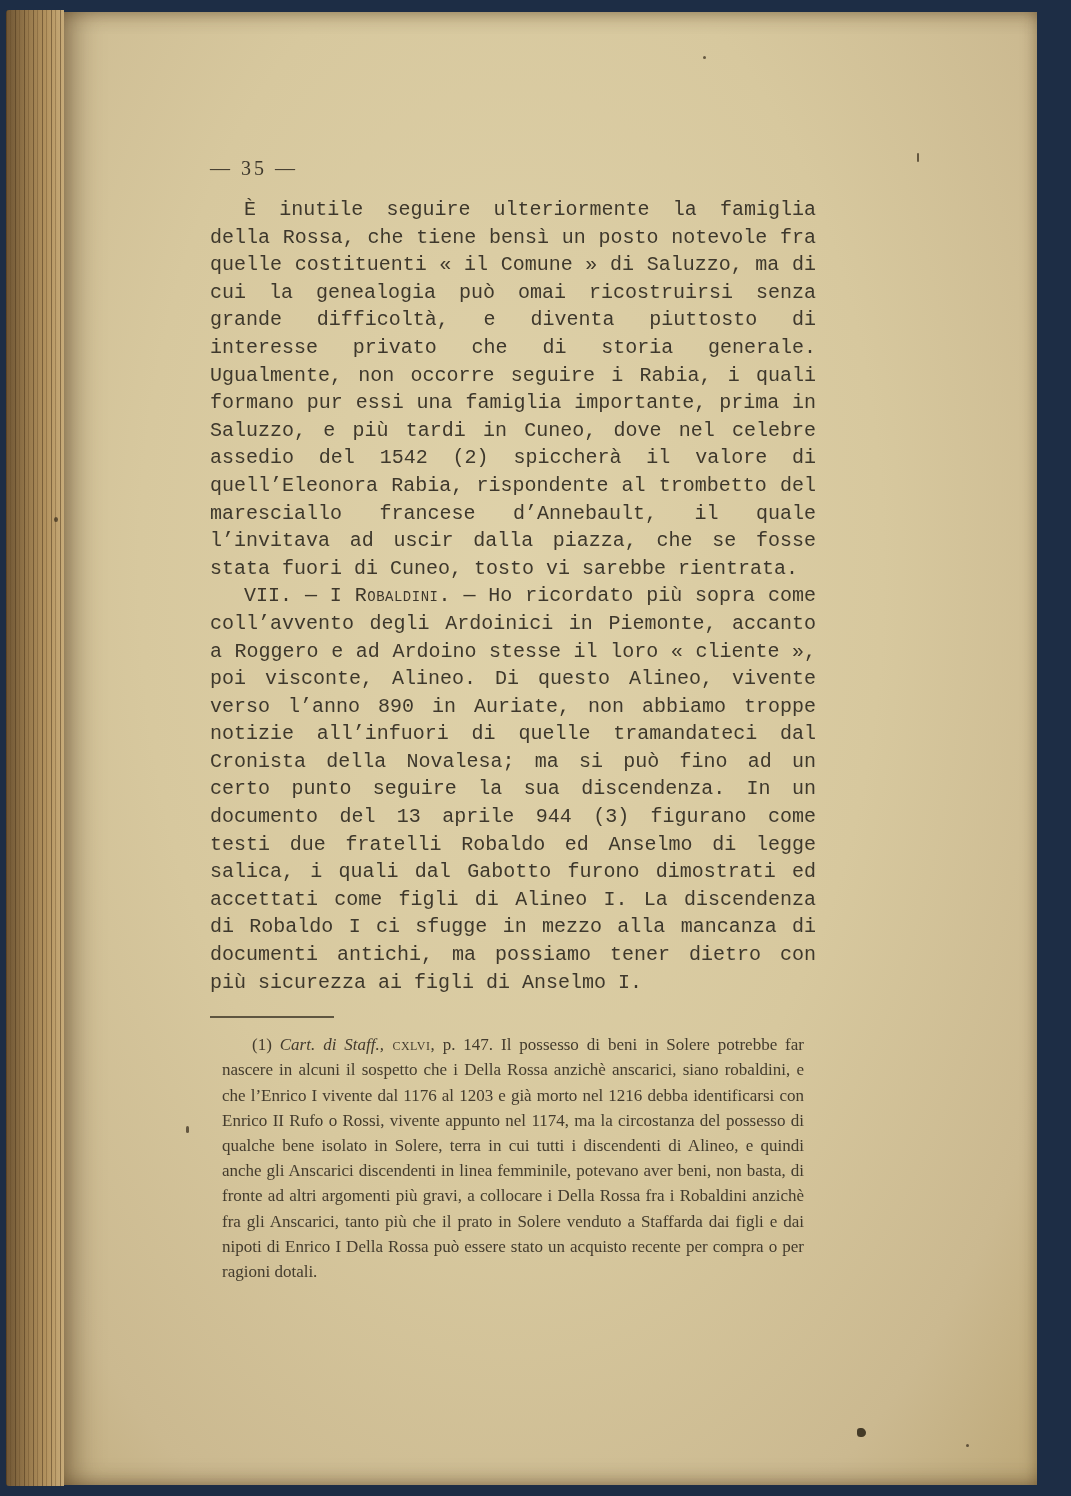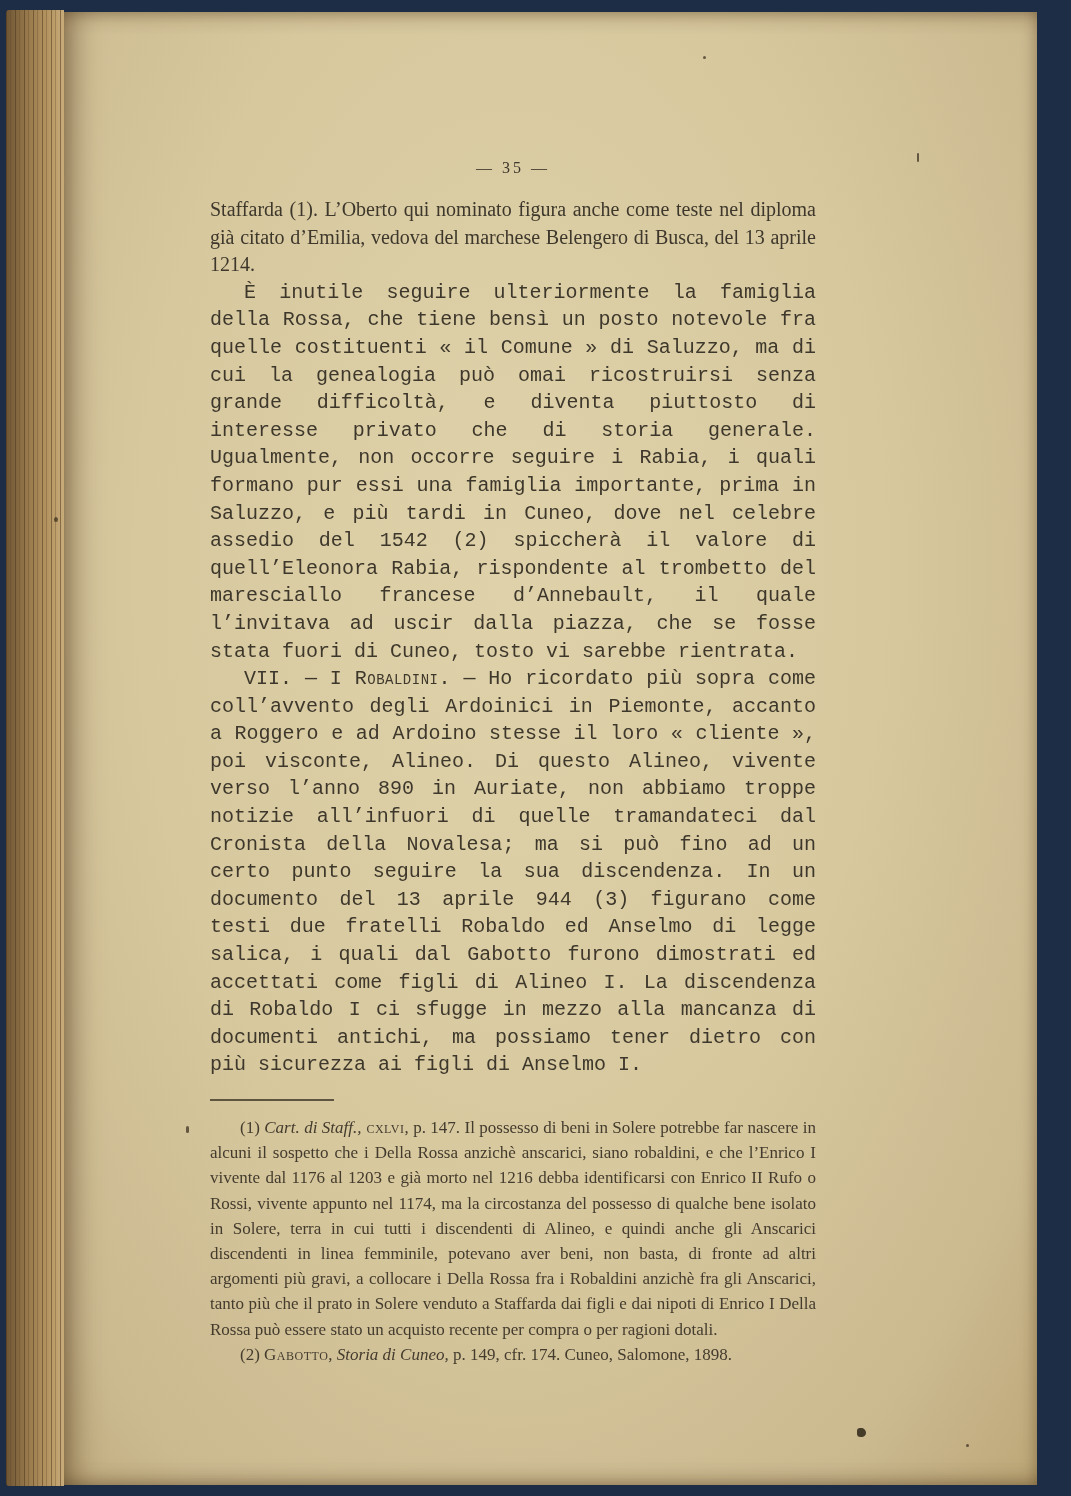--- a/index.html
+++ b/index.html
@@ -18,53 +18,51 @@
   .page {
     position:absolute; left:64px; top:12px; width:973px; height:1473px;
     background:radial-gradient(ellipse at 46% 38%, #dfd2aa 0%, #d7c89e 50%, #cbb990 82%, #bda878 100%);
     box-shadow:
       inset 22px 0 30px -14px rgba(80,55,25,0.55),
       inset -8px 0 16px -8px rgba(80,55,25,0.35),
       inset 0 12px 20px -12px rgba(80,55,25,0.45),
       inset 0 -14px 22px -14px rgba(80,55,25,0.5);
   }
   .content { position:absolute; left:146px; top:0; width:606px; padding-top:144px; color:#3e382c; }
-  .page-number { text-align:center; font-size:16px; line-height:24px; letter-spacing:3px; }
+  .page-number { font-size:20px; line-height:24px; letter-spacing:3px; }
   .body-text { margin-top:16px; font-size:20px; line-height:27.6px; text-align:justify; }
   .para { margin:0; }
   .para.indent { text-indent:34px;font-family:Liberation Mono, monospace; }
   .smallcaps { font-variant:small-caps; letter-spacing:0.5px; }
   .footnote-rule { margin-top:20px; width:124px; height:0; border-top:2px solid rgba(64,56,40,0.8); }
   .footnotes { margin-top:14px; font-size:17px; line-height:25.2px; text-align:justify; color:#433b2d; }
-  .footnote { margin:0; text-indent:30px; }
+  .footnote { margin:12px; text-indent:30px; }
   .italic { font-style:italic; }
   .speck { position:absolute; background:rgba(52,42,26,0.7); border-radius:50%; }
 </style>
 </head>
 <body>
 
 <div class="scan">
   <div class="spine"></div>
 
   <div class="page">
     <div class="content">
 
       <div class="page-number">— 35 —</div>
 
       <div class="body-text">
-        <p class="para">Staffarda (1). L’Oberto qui nominato figura anche come teste nel diploma già citato d’Emilia, vedova del marchese Belengero di Busca, del 13 aprile 1214.</p>
         <p class="para indent">È inutile seguire ulteriormente la famiglia della Rossa, che tiene bensì un posto notevole fra quelle costituenti « il Comune » di Saluzzo, ma di cui la genealogia può omai ricostruirsi senza grande difficoltà, e diventa piuttosto di interesse privato che di storia generale. Ugualmente, non occorre seguire i Rabia, i quali formano pur essi una famiglia importante, prima in Saluzzo, e più tardi in Cuneo, dove nel celebre assedio del 1542 (2) spiccherà il valore di quell’Eleonora Rabia, rispondente al trombetto del maresciallo francese d’Annebault, il quale l’invitava ad uscir dalla piazza, che se fosse stata fuori di Cuneo, tosto vi sarebbe rientrata.</p>
         <p class="para indent"><span>VII. — I </span><span class="smallcaps">Robaldini</span><span>. — Ho ricordato più sopra come coll’avvento degli Ardoinici in Piemonte, accanto a Roggero e ad Ardoino stesse il loro « cliente », poi visconte, Alineo. Di questo Alineo, vivente verso l’anno 890 in Auriate, non abbiamo troppe notizie all’infuori di quelle tramandateci dal Cronista della Novalesa; ma si può fino ad un certo punto seguire la sua discendenza. In un documento del 13 aprile 944 (3) figurano come testi due fratelli Robaldo ed Anselmo di legge salica, i quali dal Gabotto furono dimostrati ed accettati come figli di Alineo I. La discendenza di Robaldo I ci sfugge in mezzo alla mancanza di documenti antichi, ma possiamo tener dietro con più sicurezza ai figli di Anselmo I.</span></p>
       </div>
 
       <div class="footnote-rule"></div>
 
       <div class="footnotes">
         <p class="footnote"><span>(1) </span><span class="italic">Cart. di Staff.,</span><span class="smallcaps"> cxlvi</span><span>, p. 147. Il possesso di beni in Solere potrebbe far nascere in alcuni il sospetto che i Della Rossa anzichè anscarici, siano robaldini, e che l’Enrico I vivente dal 1176 al 1203 e già morto nel 1216 debba identificarsi con Enrico II Rufo o Rossi, vivente appunto nel 1174, ma la circostanza del possesso di qualche bene isolato in Solere, terra in cui tutti i discendenti di Alineo, e quindi anche gli Anscarici discendenti in linea femminile, potevano aver beni, non basta, di fronte ad altri argomenti più gravi, a collocare i Della Rossa fra i Robaldini anzichè fra gli Anscarici, tanto più che il prato in Solere venduto a Staffarda dai figli e dai nipoti di Enrico I Della Rossa può essere stato un acquisto recente per compra o per ragioni dotali.</span></p>
-        <p class="footnote"><span>(2) </span><span class="smallcaps">Gabotto</span><span>, </span><span class="italic">Storia di Cuneo,</span><span> p. 149, cfr. 174. Cuneo, Salomone, 1898.</span></p>
       </div>
 
     </div>
   </div>
 
   <div class="speck" style="left:703px; top:56px; width:3px; height:3px;"></div>
   <div class="speck" style="left:917px; top:153px; width:2px; height:9px; border-radius:1px;"></div>
   <div class="speck" style="left:54px; top:517px; width:4px; height:5px;"></div>
   <div class="speck" style="left:186px; top:1126px; width:3px; height:7px; border-radius:2px;"></div>
   <div class="speck" style="left:857px; top:1428px; width:9px; height:9px; background:rgba(45,36,22,0.85); border-radius:40% 60% 55% 45%;"></div>

